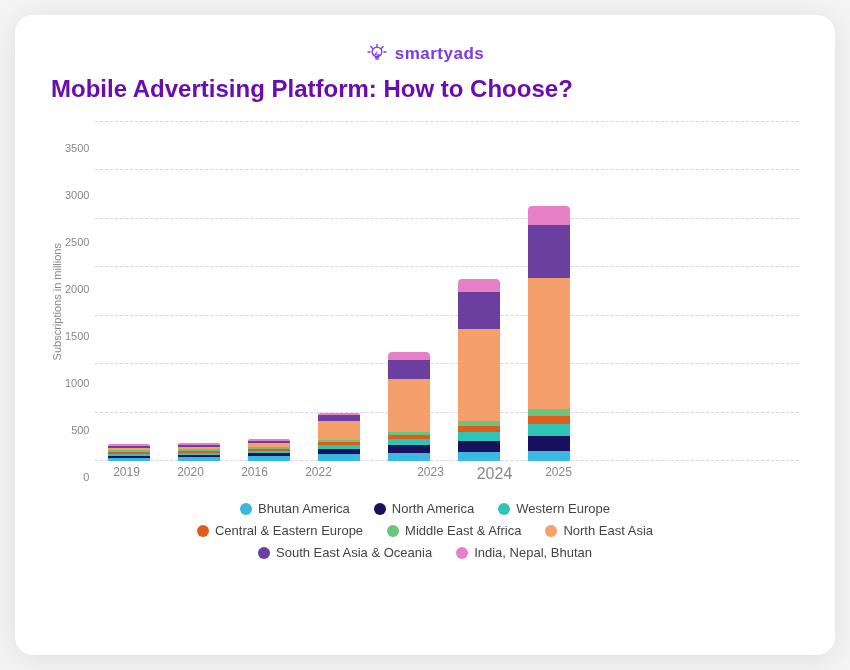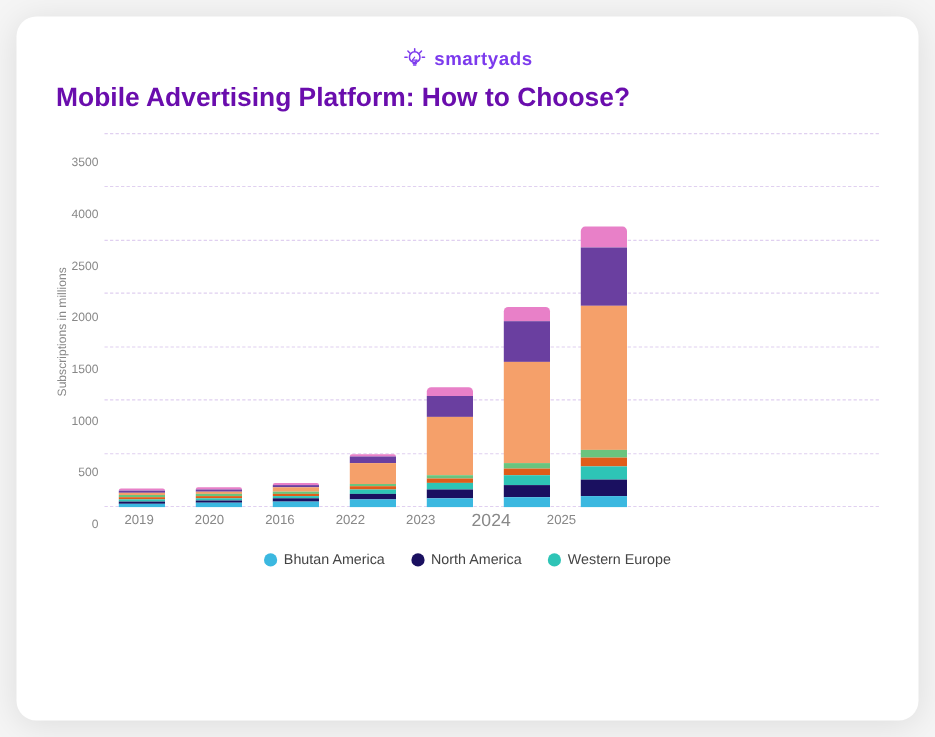--- a/index.html
+++ b/index.html
@@ -177,21 +177,21 @@
 
     <div style="display:flex;flex-direction:row;align-items:flex-end;">
       <div class="y-axis-label">Subscriptions in millions</div>
       <div class="y-labels" id="y-labels">
           <div class="y-label">0</div>
           <div class="y-label">500</div>
           <div class="y-label">1000</div>
           <div class="y-label">1500</div>
           <div class="y-label">2000</div>
           <div class="y-label">2500</div>
-          <div class="y-label">4000</div>
+          <div class="y-label">3000</div>
           <div class="y-label">3500</div>
         </div>
     </div>
 
     <div class="chart-inner">
       <div style="display:flex;flex-direction:row;align-items:flex-end;height:340px;position:relative;">
 
         <div class="grid-lines" id="grid-lines">
             <div class="grid-line"></div>
             <div class="grid-line"></div>
@@ -289,36 +289,60 @@
               </div>
             </div>
           </div>
       </div>
 
       <div style="display:flex;gap:22px;padding:0 10px;margin-top:4px;" id="x-axis">
           <div style="width: 42px; text-align: center; font-size: 12px; color: rgb(136, 136, 136);">2019</div>
           <div style="width: 42px; text-align: center; font-size: 12px; color: rgb(136, 136, 136);">2020</div>
           <div style="width: 42px; text-align: center; font-size: 12px; color: rgb(136, 136, 136);">2016</div>
           <div style="width: 42px; text-align: center; font-size: 12px; color: rgb(136, 136, 136);">2022</div>
-          <div style="width: 42px; text-align: center; font-size: 12px; color: rgb(136, 136, 136);">2023</div>
+          <div style="width: 42px; text-align: center; font-size: 12px; color: rgb(136, 136, 136); margin-left: 48px;">2023</div>
           <div style="width: 42px; text-align: center; font-size: 16px; color: rgb(136, 136, 136);">2024</div>
           <div style="width: 42px; text-align: center; font-size: 12px; color: rgb(136, 136, 136);">2025</div>
         </div>
     </div>
   </div>
 
   <div class="legend" id="legend">
       <div class="legend-row">
         <div class="legend-item">
           <div class="legend-dot" style="background-color: rgb(59, 184, 224);"></div>
           <span>Bhutan America</span>
         </div>
         <div class="legend-item">
           <div class="legend-dot" style="background-color: rgb(26, 16, 96);"></div>
           <span>North America</span>
         </div>
         <div class="legend-item">
           <div class="legend-dot" style="background-color: rgb(46, 196, 182);"></div>
           <span>Western Europe</span>
+        </div>
+      </div>
+      <div class="legend-row">
+        <div class="legend-item">
+          <div class="legend-dot" style="background-color: rgb(224, 92, 26);"></div>
+          <span>Central &amp; Eastern Europe</span>
+        </div>
+        <div class="legend-item">
+          <div class="legend-dot" style="background-color: rgb(106, 196, 126);"></div>
+          <span>Middle East &amp; Africa</span>
+        </div>
+        <div class="legend-item">
+          <div class="legend-dot" style="background-color: rgb(245, 160, 106);"></div>
+          <span>North East Asia</span>
+        </div>
+      </div>
+      <div class="legend-row">
+        <div class="legend-item">
+          <div class="legend-dot" style="background-color: rgb(106, 63, 160);"></div>
+          <span>South East Asia &amp; Oceania</span>
+        </div>
+        <div class="legend-item">
+          <div class="legend-dot" style="background-color: rgb(232, 128, 200);"></div>
+          <span>India, Nepal, Bhutan</span>
         </div>
       </div>
     </div>
 </div>
 
 </body></html>

